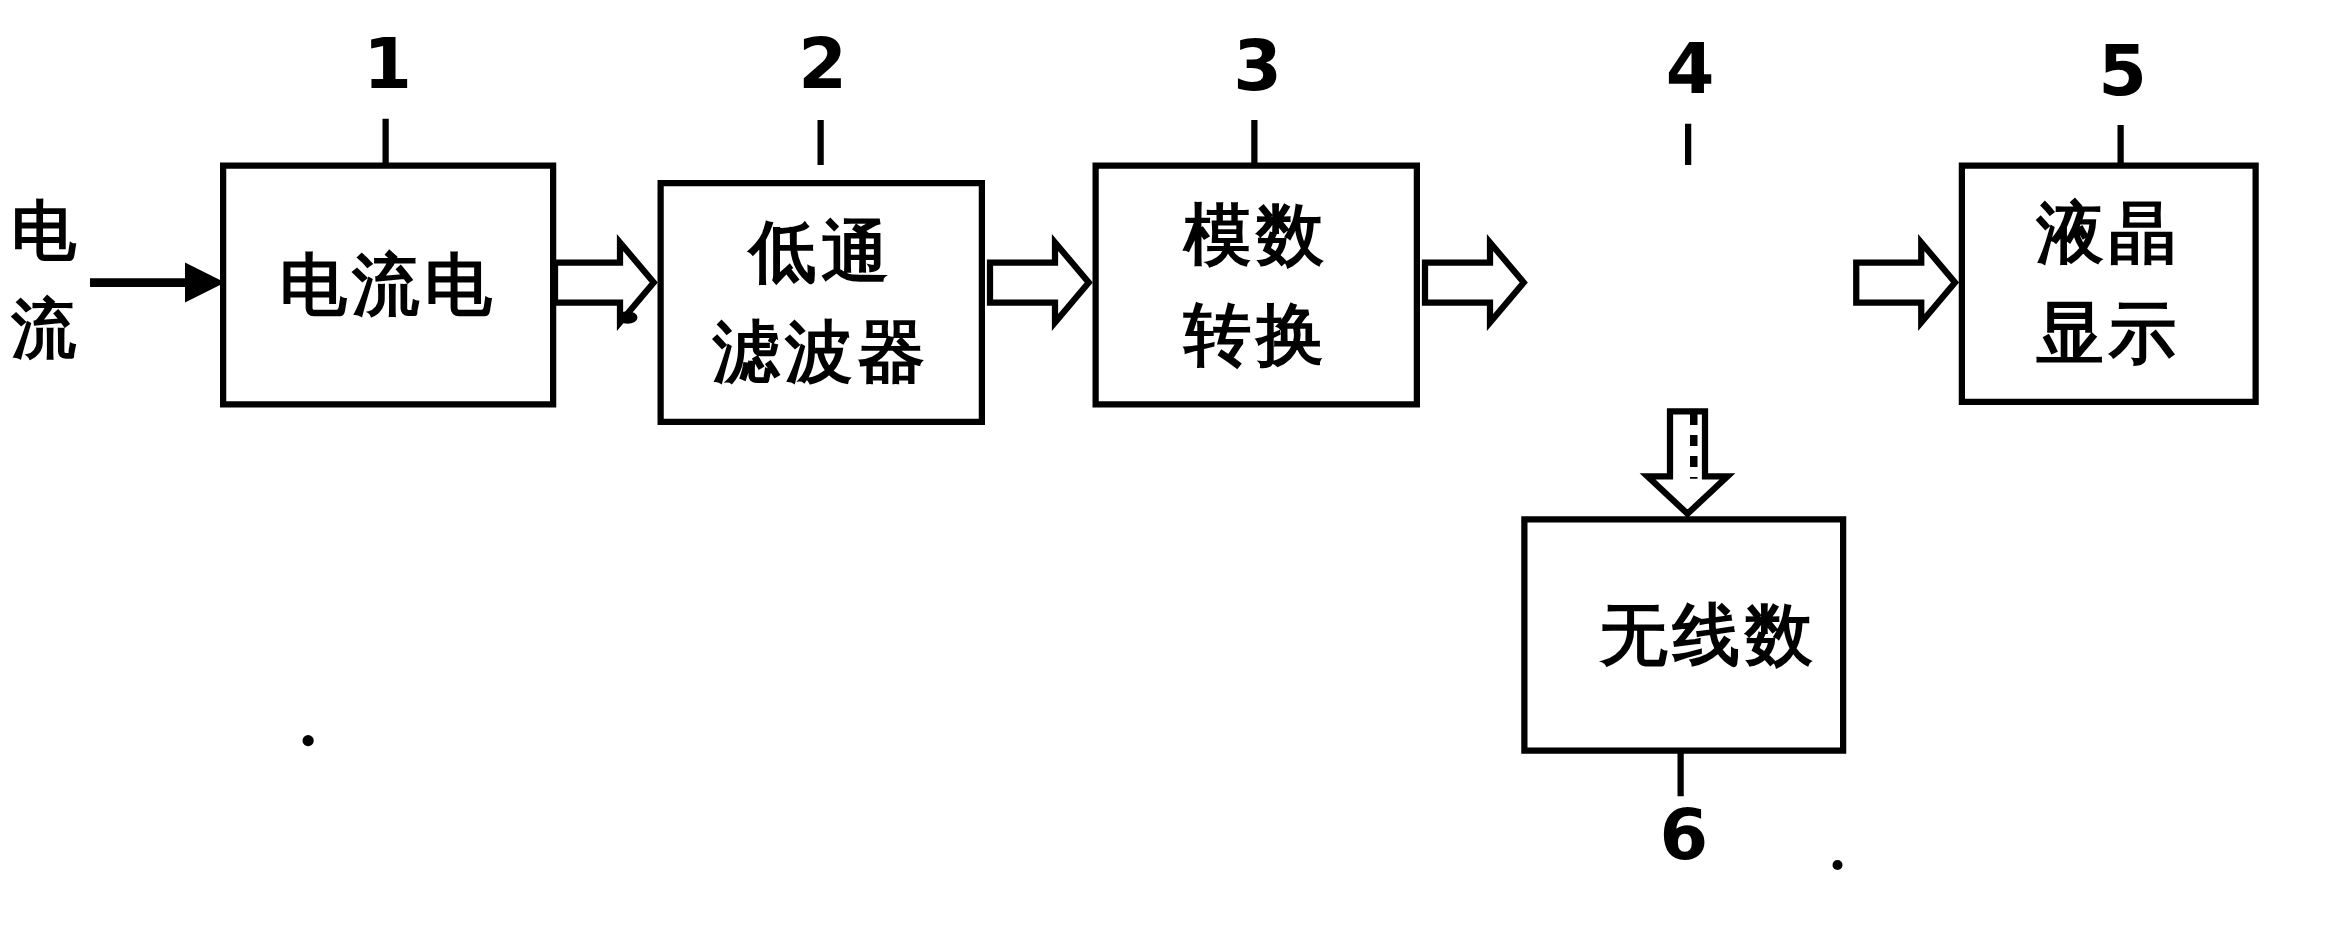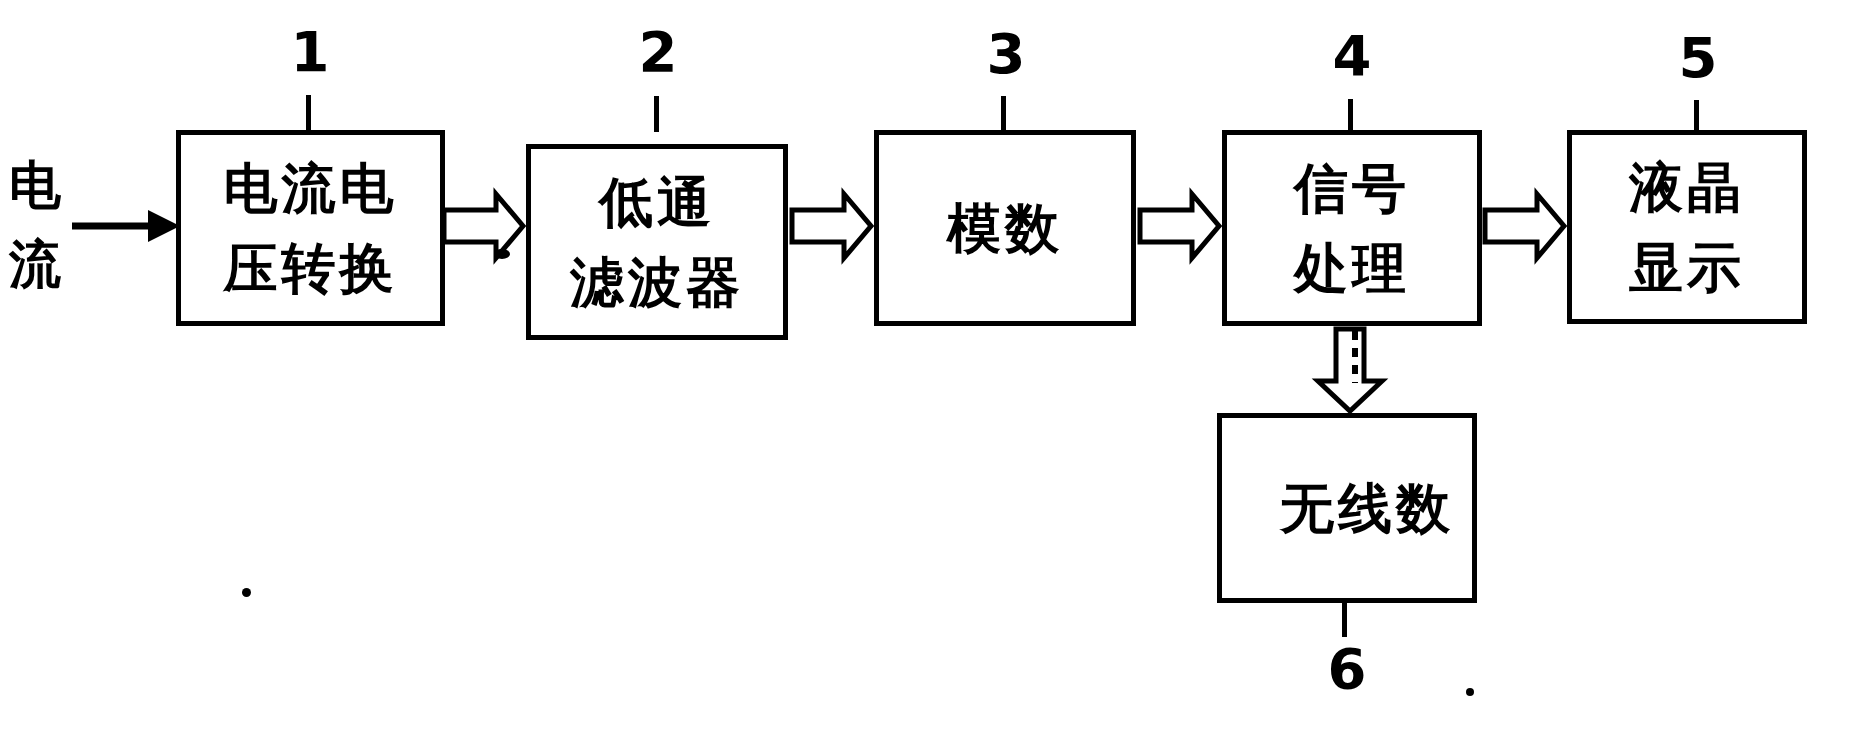--- a/index.html
+++ b/index.html
@@ -98,32 +98,28 @@
     <span class="in-line">流</span>
   </div>
 
   <svg id="arrow-in" class="arrow-svg" width="112" height="44" viewBox="0 0 112 44">
     <line x1="2" y1="22" x2="84" y2="22" stroke="#000" stroke-width="7"></line>
     <polygon points="78,6 110,22 78,38" fill="#000"></polygon>
   </svg>
 
   <div class="blk" id="blk1">
     <span class="blk-line">电流电</span>
-    <span class="blk-line">压转换</span>
   </div>
   <div class="blk" id="blk2">
     <span class="blk-line">低通</span>
     <span class="blk-line">滤波器</span>
   </div>
   <div class="blk" id="blk3">
     <span class="blk-line">模数</span>
-  </div>
-  <div class="blk" id="blk4">
-    <span class="blk-line">信号</span>
-    <span class="blk-line">处理</span>
+    <span class="blk-line">转换</span>
   </div>
   <div class="blk" id="blk5">
     <span class="blk-line">液晶</span>
     <span class="blk-line">显示</span>
   </div>
   <div class="blk" id="blk6">
     <span class="blk-line">无线数</span>
   </div>
 
   <div class="refnum" id="num1">1</div>

